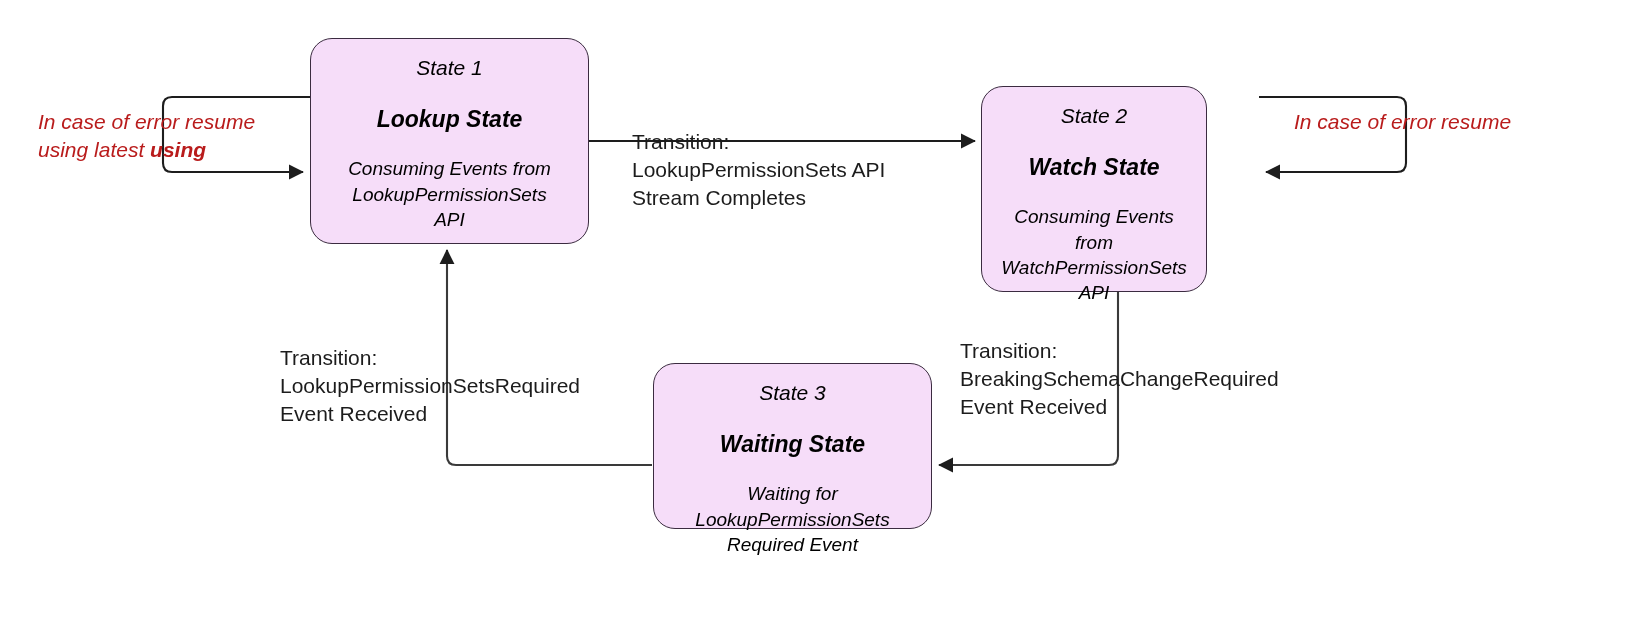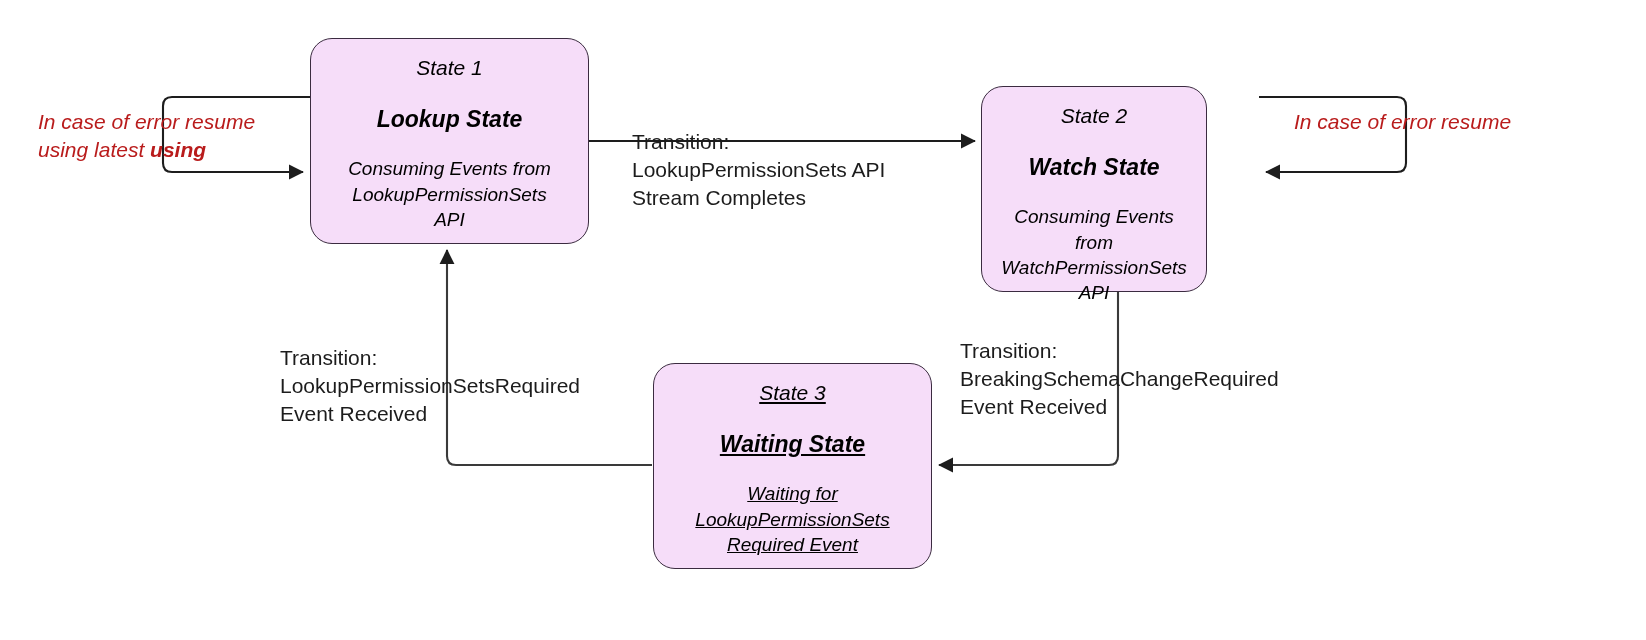--- a/index.html
+++ b/index.html
@@ -117,21 +117,21 @@
   </div>
 
   <div class="state-node" style="left:981px; top:38px; width:226px; height:206px;margin-top:48px;">
     <div class="state-id">State 2</div>
     <div class="state-title">Watch State</div>
     <div class="state-desc">Consuming Events from
 WatchPermissionSets
 API</div>
   </div>
 
-  <div class="state-node" style="left:653px; top:363px; width:279px; height:206px;text-decoration:underline;">
+  <div class="state-node" style="left:653px; top:363px; width:279px; height:166px;">
     <div class="state-id">State 3</div>
     <div class="state-title">Waiting State</div>
     <div class="state-desc">Waiting for
 LookupPermissionSets
 Required Event</div>
   </div>
 
   <div class="edge-label" style="left:632px; top:98px; width:300px;">Transition:
 LookupPermissionSets API
 Stream Completes</div>

